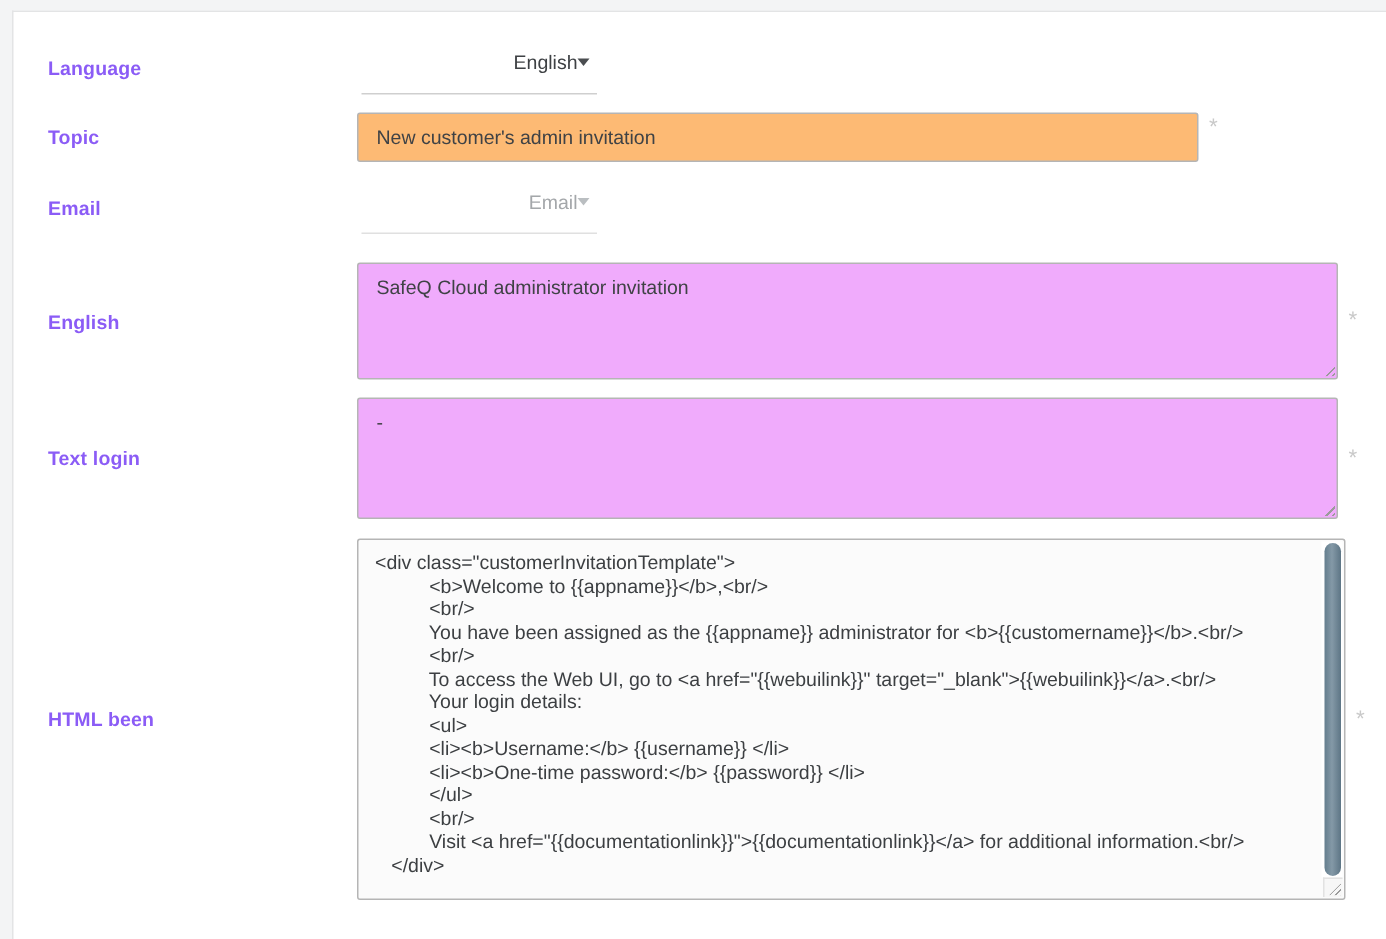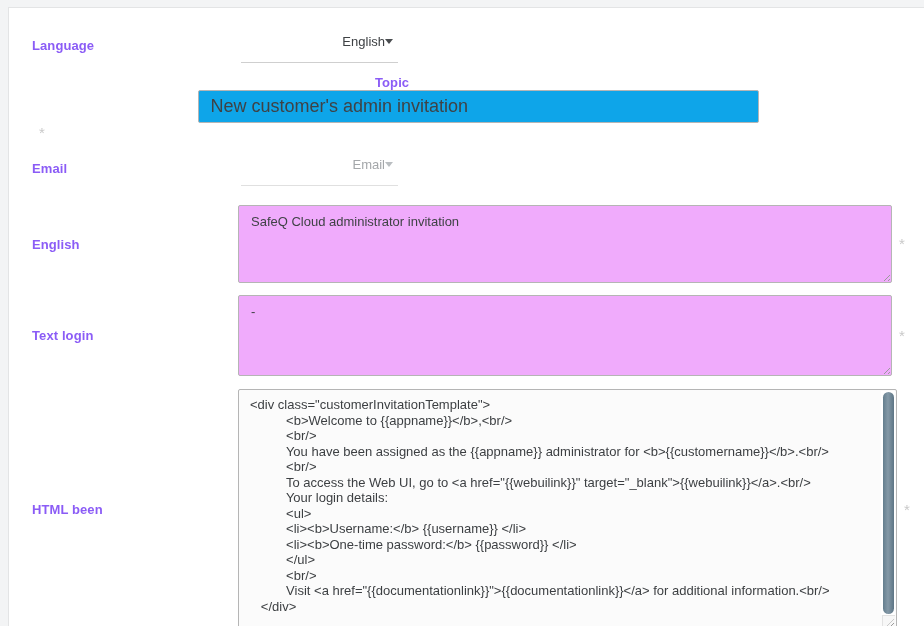--- a/index.html
+++ b/index.html
@@ -55,25 +55,25 @@
   }
   .mselect.disabled { border-bottom-color: #e0e0e0; cursor: default; }
   .mselect.disabled .mselect-value { color: #a4a7aa; }
   .mselect.disabled .arrow-down { border-top-color: #babec1; }
 
   
   .text-input {
     flex: none;
     width: 561px;
     height: 33px;
-    background: #0ea5e9;
+    background: #fdba74;
     border: 1px solid #b5b5b5;
     border-radius: 2px;
     font-family: "Liberation Sans", sans-serif;
-    font-size: 18px;
+    font-size: 13px;
     color: #3f4245;
     padding: 0 12px;
     outline: none;
   }
 
   
   .ta-wrap { position: relative; flex: none; }
   .ta-wrap textarea {
     display: block;
     width: 100%; height: 100%;
@@ -152,21 +152,21 @@
     margin-left: 7px;
     color: #c9c9c9;
     font-size: 15px;
     line-height: 10px;
     align-self: center;
   }
   .req.top { align-self: flex-start; margin-top: 5px; }
 
   
   .row-language { margin-top: 21px; }
-  .row-topic    { margin-top: 12px; flex-direction: column; }
+  .row-topic    { margin-top: 12px; }
   .row-type     { margin-top: 14px; }
   .row-subject  { margin-top: 19px; }
   .row-textbody { margin-top: 12px; }
   .row-htmlbody { margin-top: 13px; }
 </style>
 </head>
 <body>
 
 <div class="panel">
 

